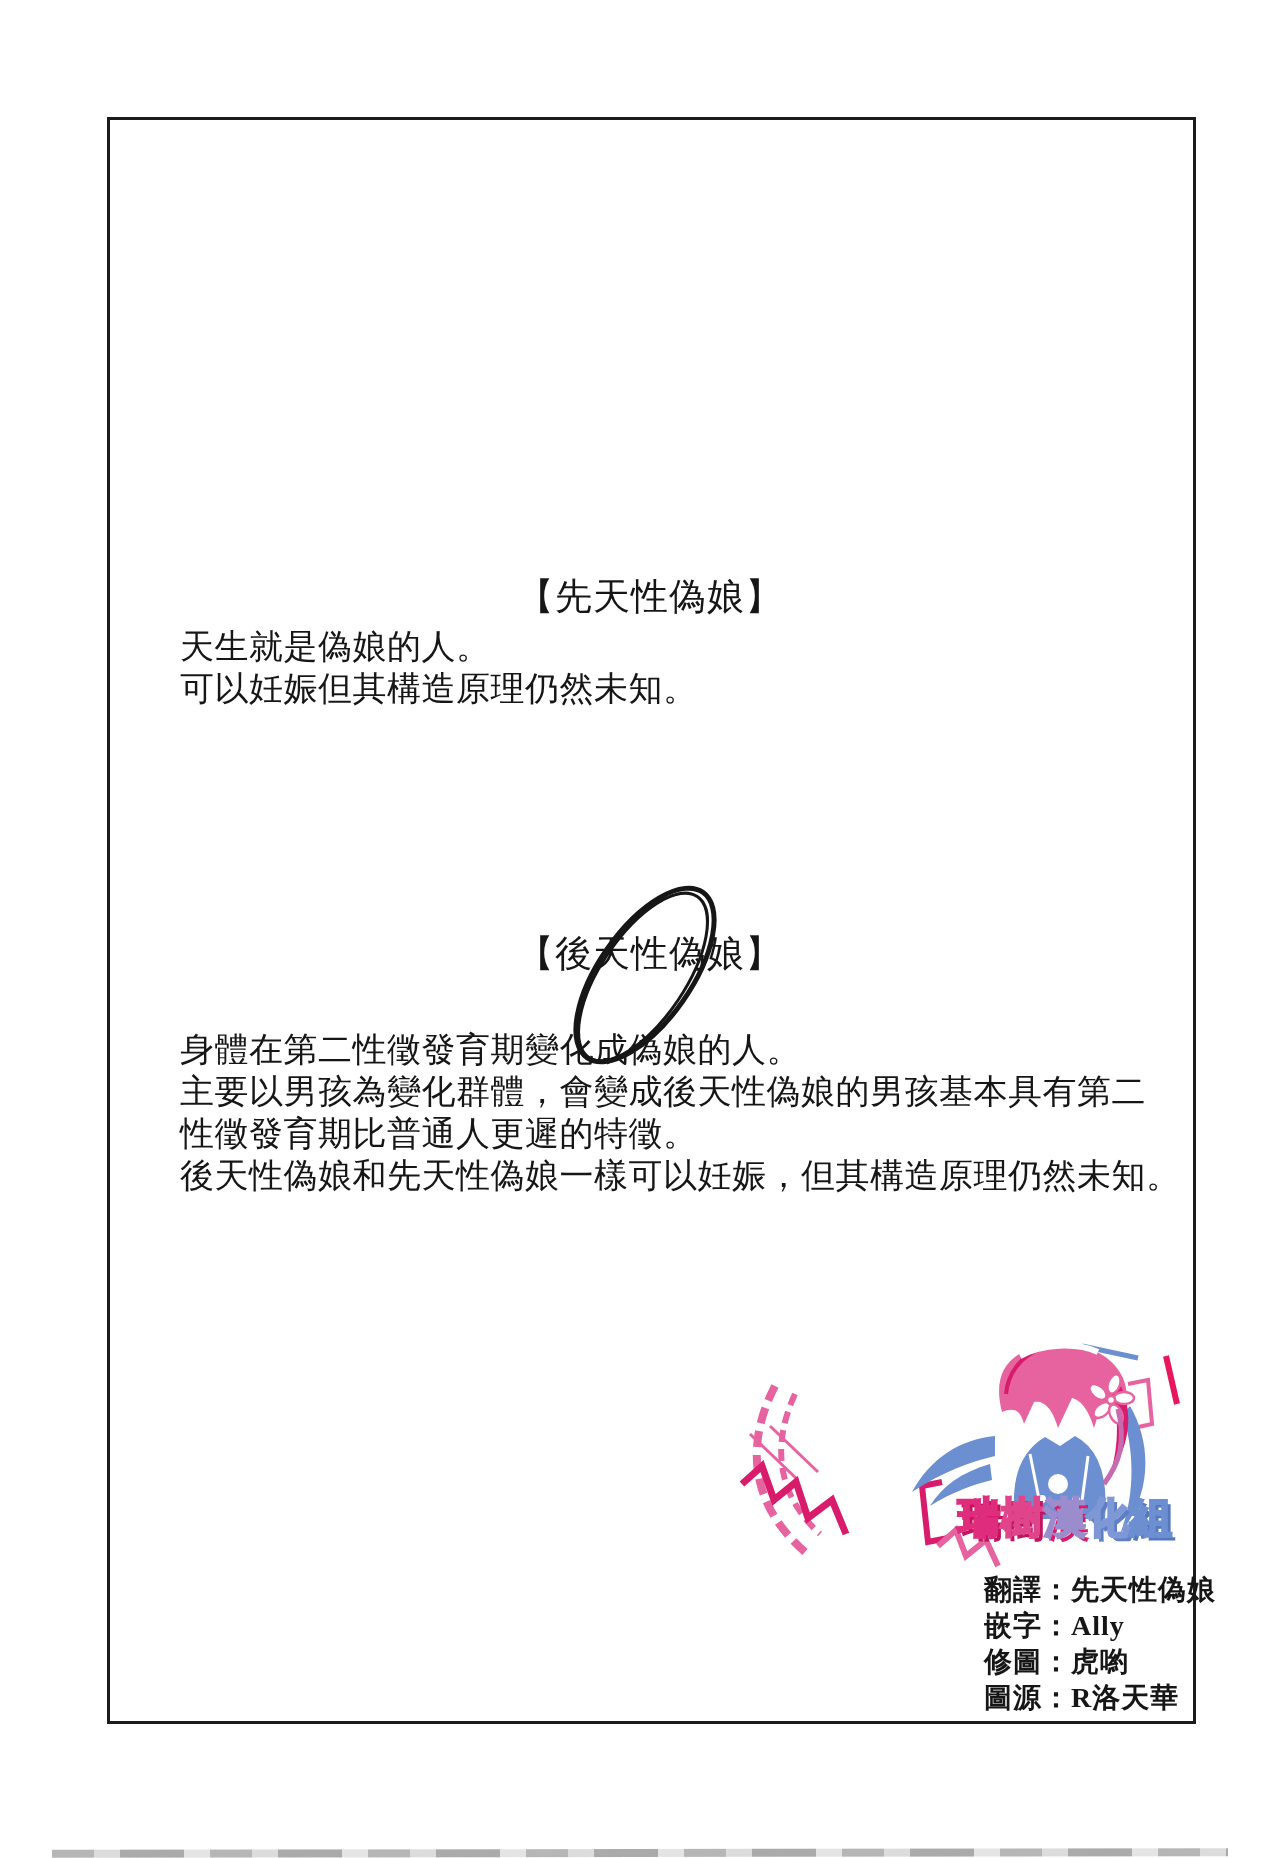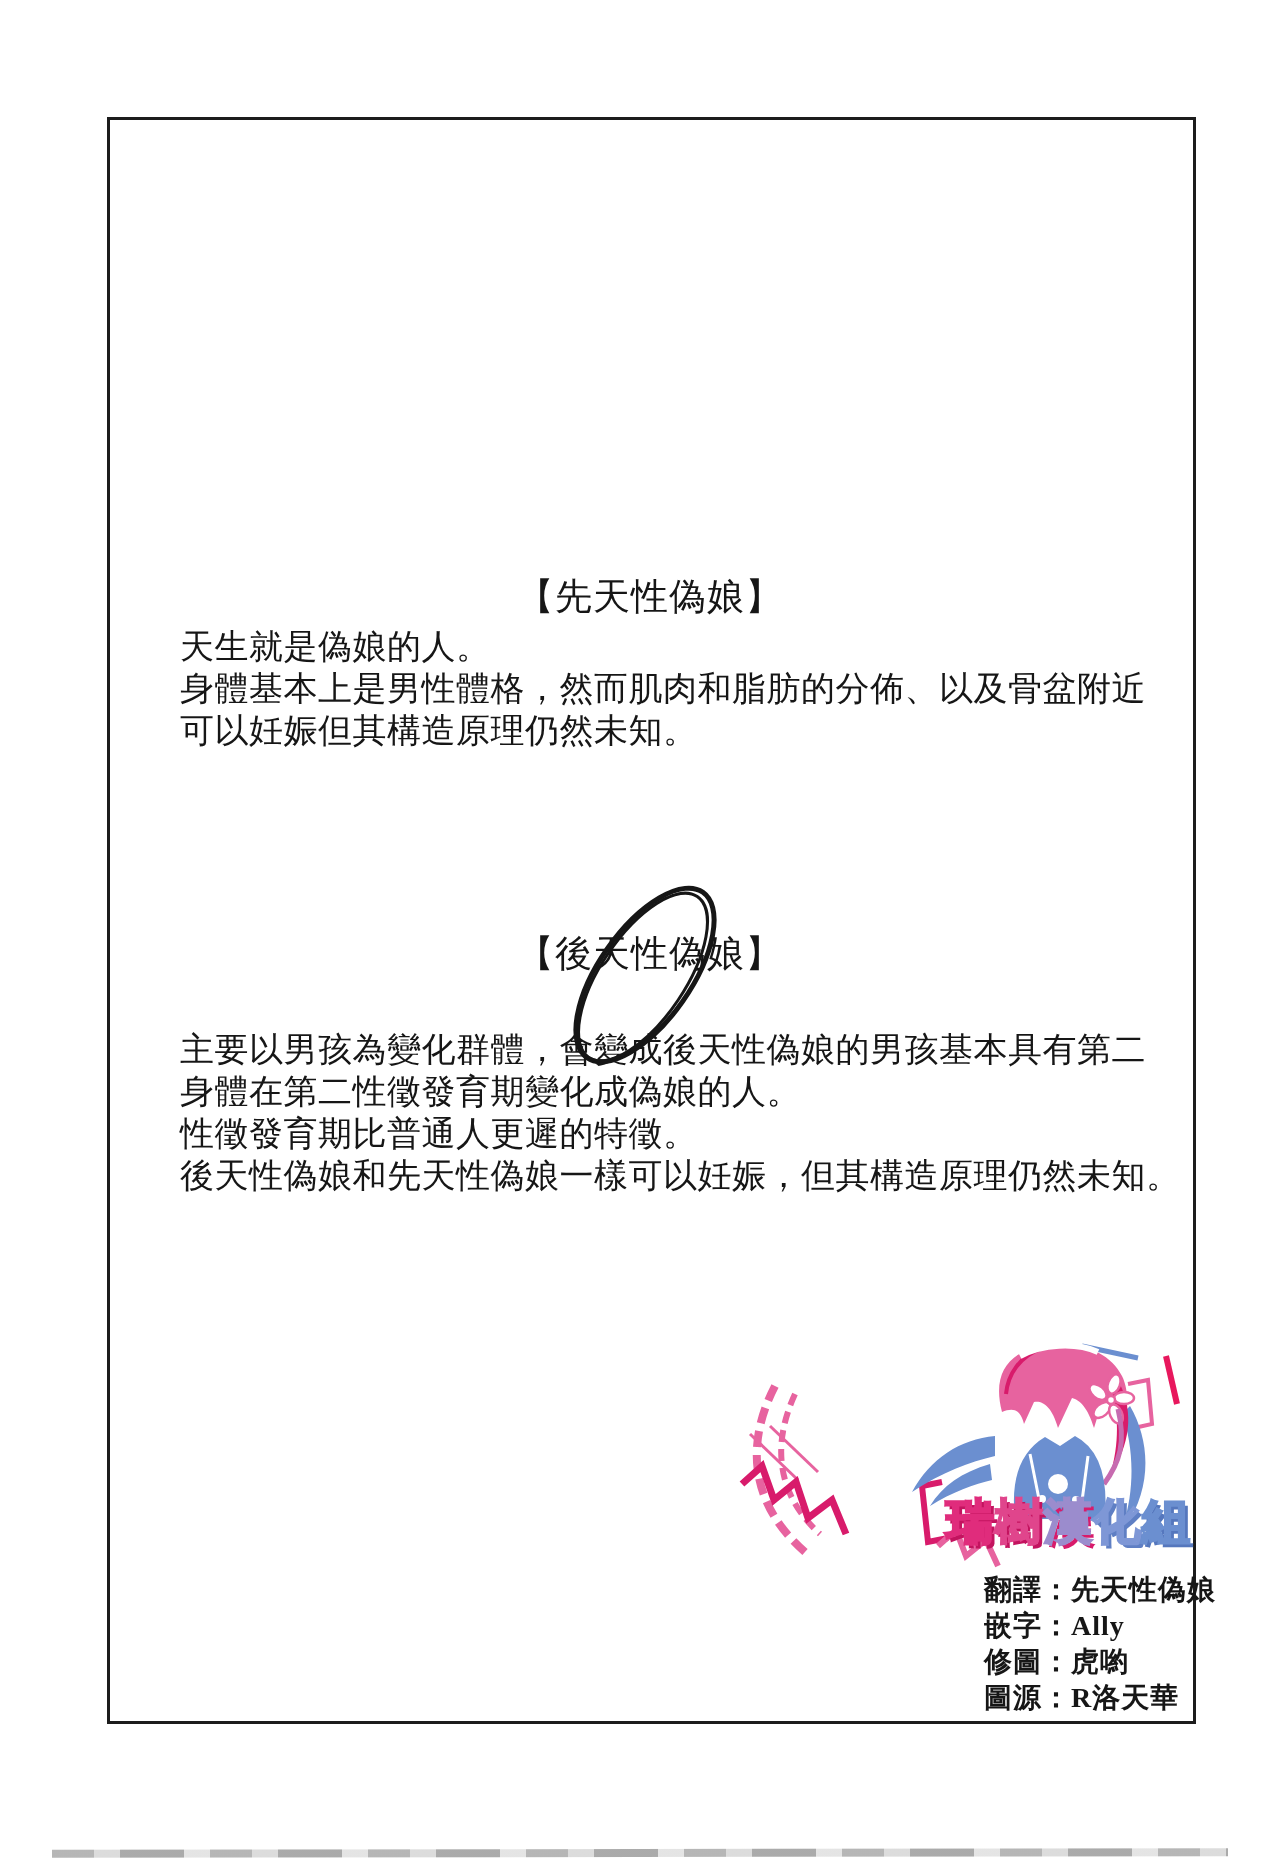--- a/index.html
+++ b/index.html
@@ -22,23 +22,23 @@
     position:absolute;left:180px;font-size:34px;line-height:42px;
     letter-spacing:0.5px;white-space:nowrap;
   }
   #paragraph-1{top:626px;}
   #paragraph-2{top:1029px;}
   .para-line{height:42px;}
   #oval-svg{position:absolute;left:538px;top:866px;pointer-events:none;}
   #logo{position:absolute;left:690px;top:1334px;width:500px;height:250px;}
   #logo-art{position:absolute;left:0;top:0;}
   .logo-name{
-    position:absolute;left:256px;top:156px;white-space:nowrap;
+    position:absolute;left:268px;top:156px;white-space:nowrap;
     font-family:Liberation Serif, serif;
-    font-weight:bold;font-size:48px;letter-spacing:1px;
+    font-weight:bold;font-size:42px;letter-spacing:1px;
   }
   .logo-char{
     color:#ffffff;
     -webkit-text-stroke:2.5px var(--c);
     text-shadow:4px 4px 0 var(--s);
   }
   .credits{
     position:absolute;left:956px;top:1572px;
     font-size:28px;line-height:36px;font-weight:600;letter-spacing:1px;
     white-space:nowrap;
@@ -53,29 +53,28 @@
 </style>
 </head>
 <body>
 
 <div class="page-border"></div>
 
 <div id="title-1" class="section-title">【先天性偽娘】</div>
 
 <div id="paragraph-1" class="paragraph">
   <div class="para-line">天生就是偽娘的人。</div>
-  <div class="para-line">身體基本上是男性體格，然而肌肉和脂肪的分佈、以及骨盆附近</div>
   <div class="para-line">可以妊娠但其構造原理仍然未知。</div>
 </div>
 
 <div id="title-2" class="section-title">【後天性偽娘】</div>
 
 <div id="paragraph-2" class="paragraph">
+  <div class="para-line">身體在第二性徵發育期變化成偽娘的人。</div>
   <div class="para-line">主要以男孩為變化群體，會變成後天性偽娘的男孩基本具有第二</div>
-  <div class="para-line">身體在第二性徵發育期變化成偽娘的人。</div>
   <div class="para-line">性徵發育期比普通人更遲的特徵。</div>
   <div class="para-line">後天性偽娘和先天性偽娘一樣可以妊娠，但其構造原理仍然未知。</div>
 </div>
 
 <svg id="oval-svg" width="220" height="232" viewBox="0 0 220 232">
   <ellipse cx="107" cy="109" rx="101" ry="46" transform="rotate(-55 107 109)" fill="none" stroke="#161616" stroke-width="5"></ellipse>
   <ellipse cx="105" cy="111" rx="97" ry="42" transform="rotate(-56 105 111)" fill="none" stroke="#161616" stroke-width="3"></ellipse>
 </svg>
 
 <div id="logo">

